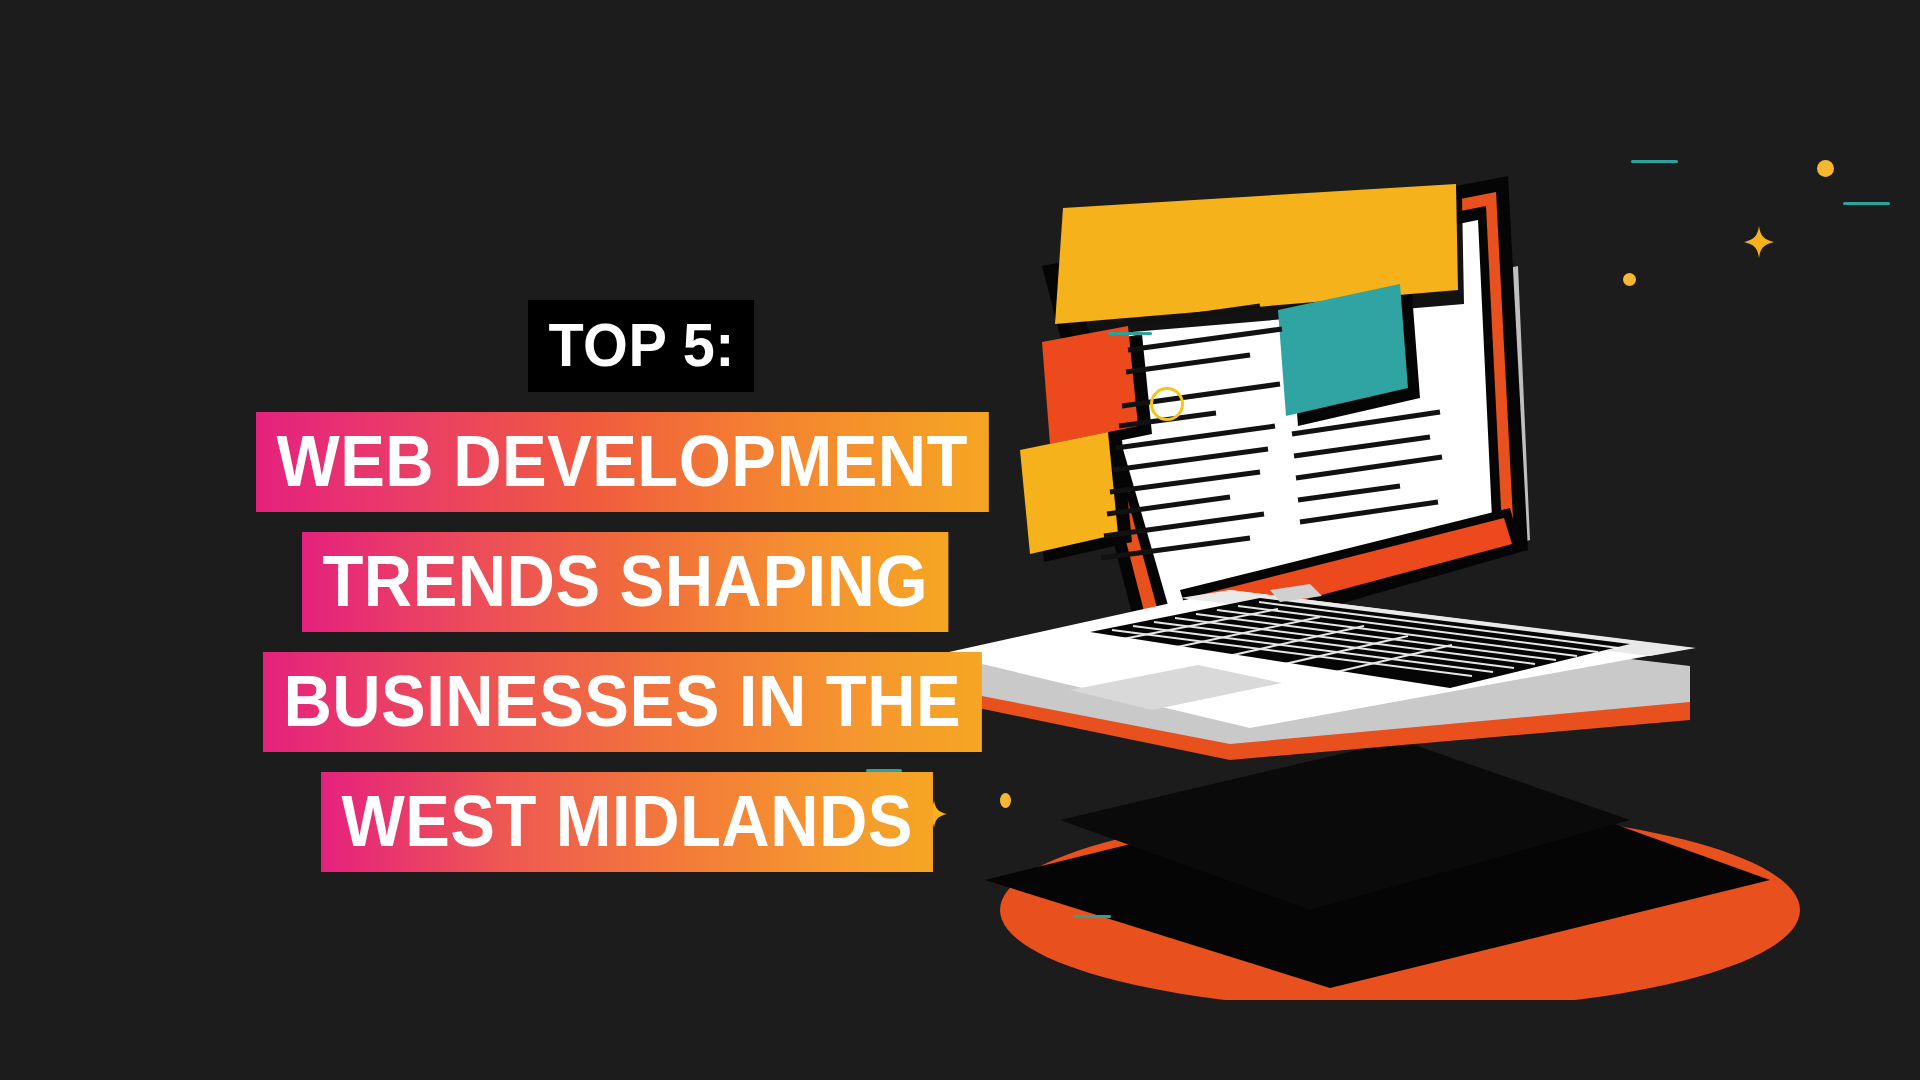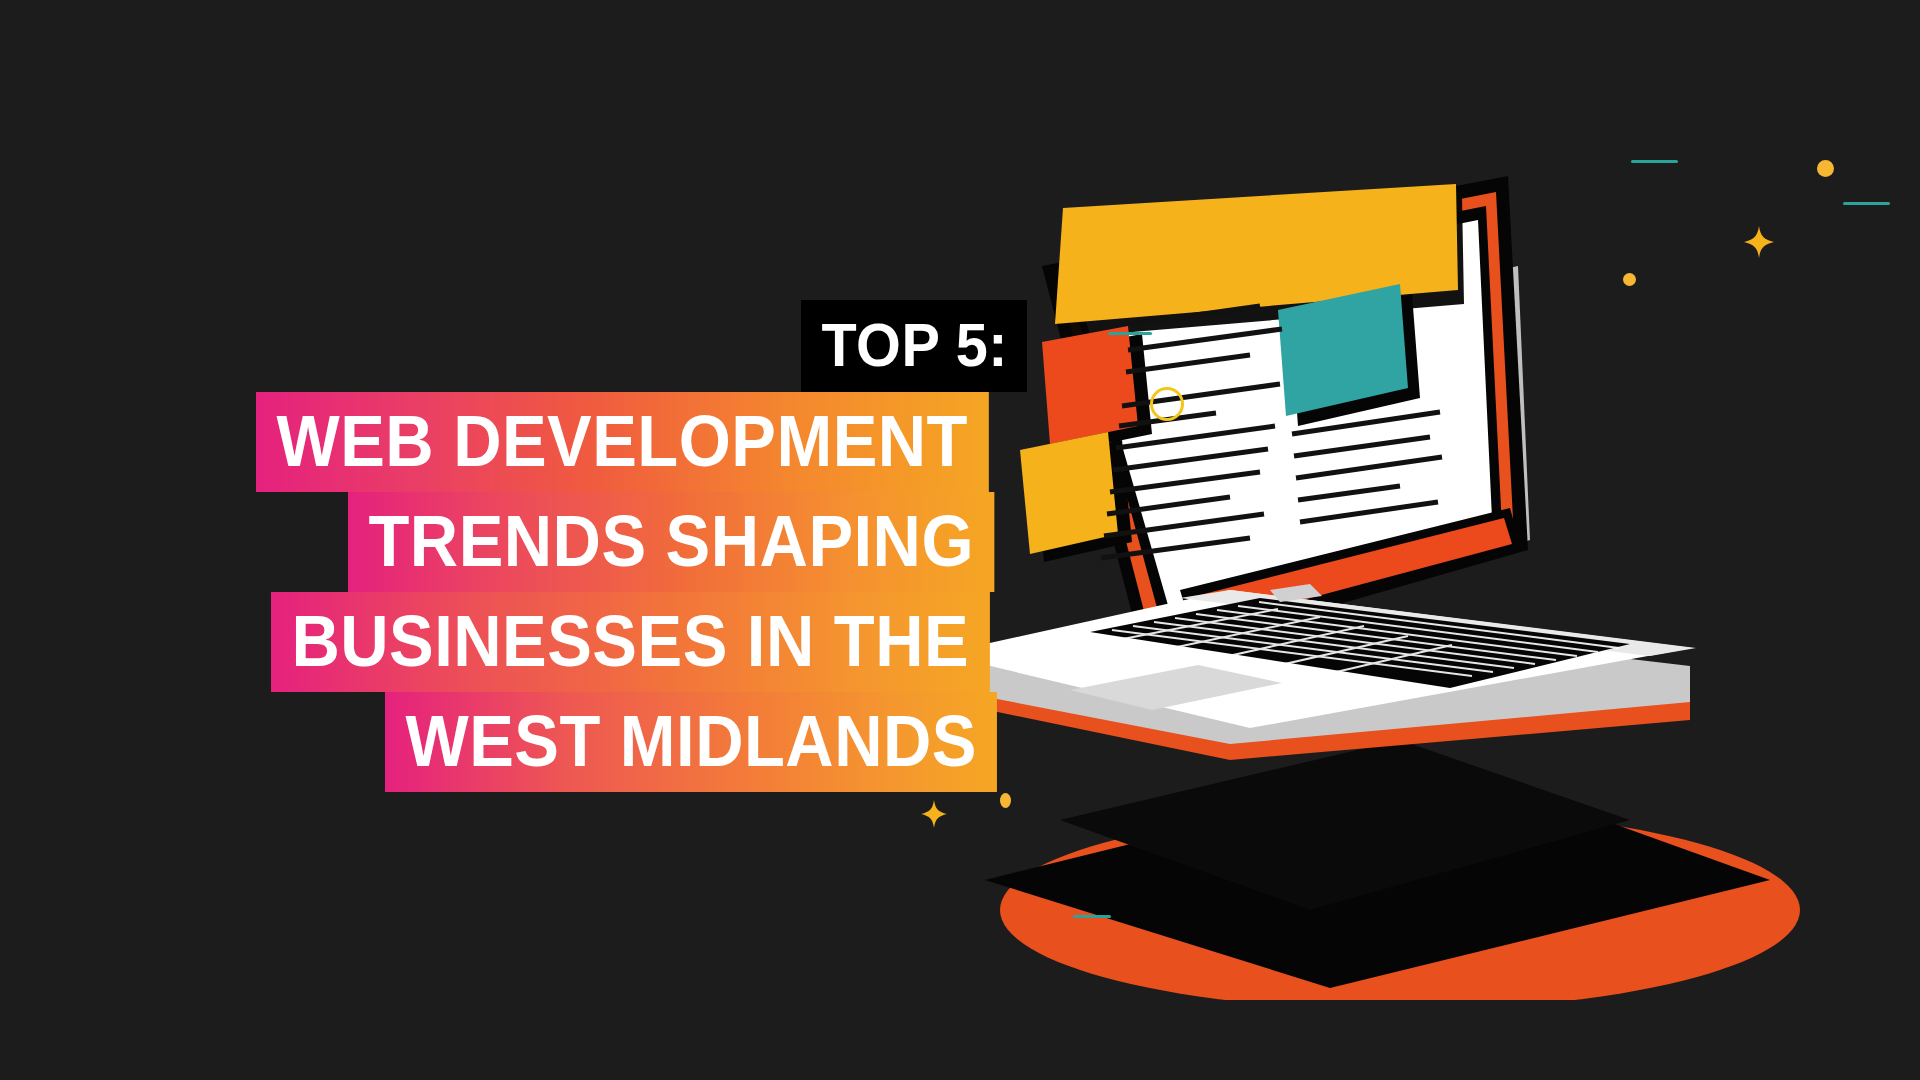--- a/index.html
+++ b/index.html
@@ -10,22 +10,22 @@
     overflow:hidden;
     position:relative;
   }
   #stage{position:absolute;inset:0;width:1920px;height:1080px;overflow:hidden;background:#1c1c1c;}
 
   
   #title-block{
     position:absolute;
     left:256px; top:300px;
     display:flex;flex-direction:column;
-    align-items:flex-end;
-    gap:0;
+    align-items:center;
+    gap:20px;
     z-index:40;
   }
   .title-line{
     display:inline-block;
     color:#ffffff;
     font-weight:800;
     letter-spacing:0.5px;
     white-space:nowrap;
     line-height:1;
     box-sizing:border-box;

